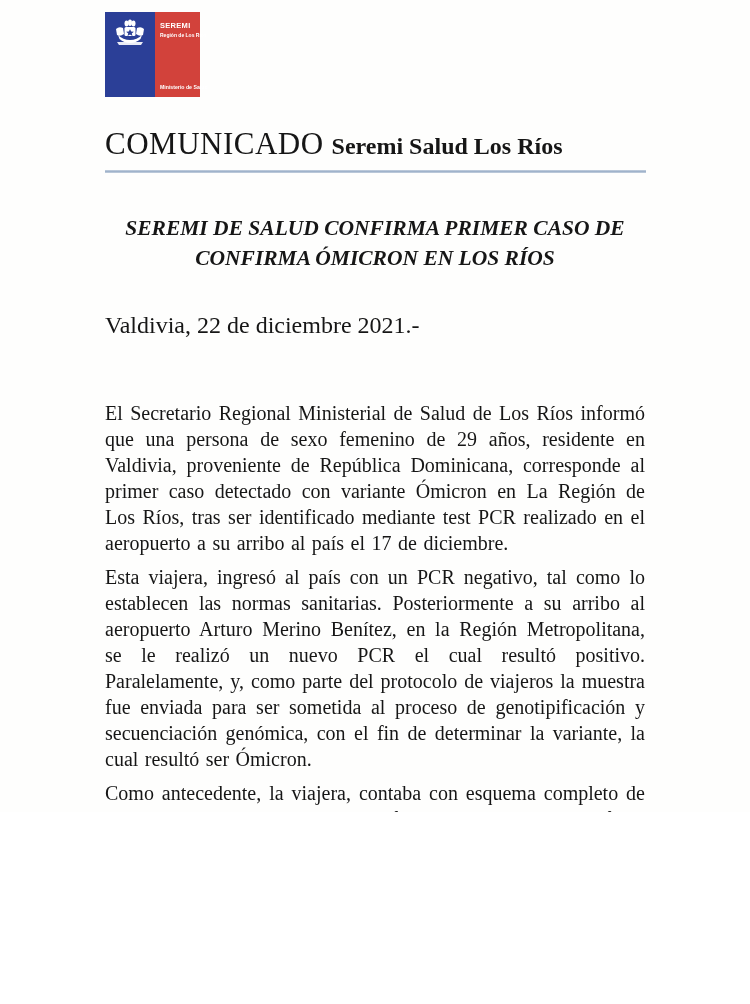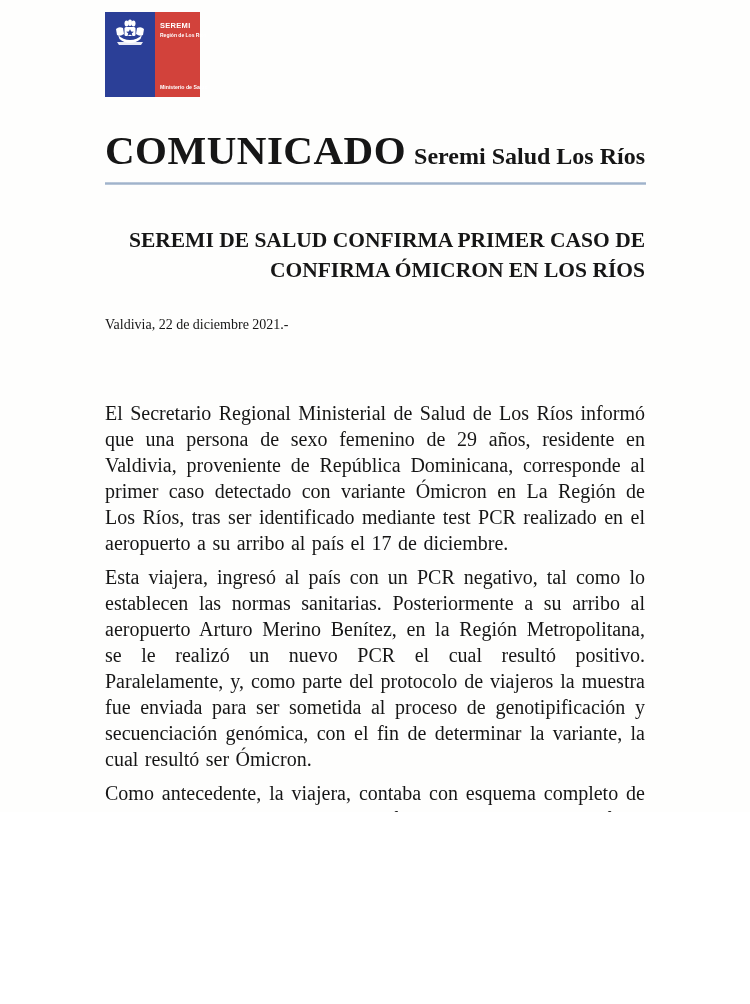--- a/index.html
+++ b/index.html
@@ -68,52 +68,53 @@
     font-weight: bold;
     white-space: nowrap;
   }
 
   
   .title-row {
     margin-top: 29px;
     white-space: nowrap;
   }
   .title-main {
-    font-size: 41px;
-    font-weight: bold;
+    font-size: 31px;
+    font-weight: normal;
     letter-spacing: 0.5px;
   }
   .title-sub {
     font-size: 24px;
     font-weight: bold;
     margin-left: 8px;
     margin-top: 31px;
   }
   .divider {
     margin-top: 8px;
     height: 3px;
     width: 541px;
     background: linear-gradient(#c6d2e0, #93a9c4);
     border-bottom: 1px solid #b9c7d8;
   }
 
   
   .heading {
     margin-top: 40px;
-    text-align: right;
+    text-align: center;
     font-size: 21.5px;
     font-weight: bold;
     line-height: 30px;
     width: 540px;
+    font-style: italic;
   }
 
   
   .dateline {
-    margin-top: 26px;
-    font-size: 14px;
+    margin-top: 38px;
+    font-size: 24px;
     line-height: 28px;
   }
 
   
   .body-par {
     margin-top: 8px;
     width: 540px;
     font-size: 20px;
     line-height: 26px;
     text-align: justify;

